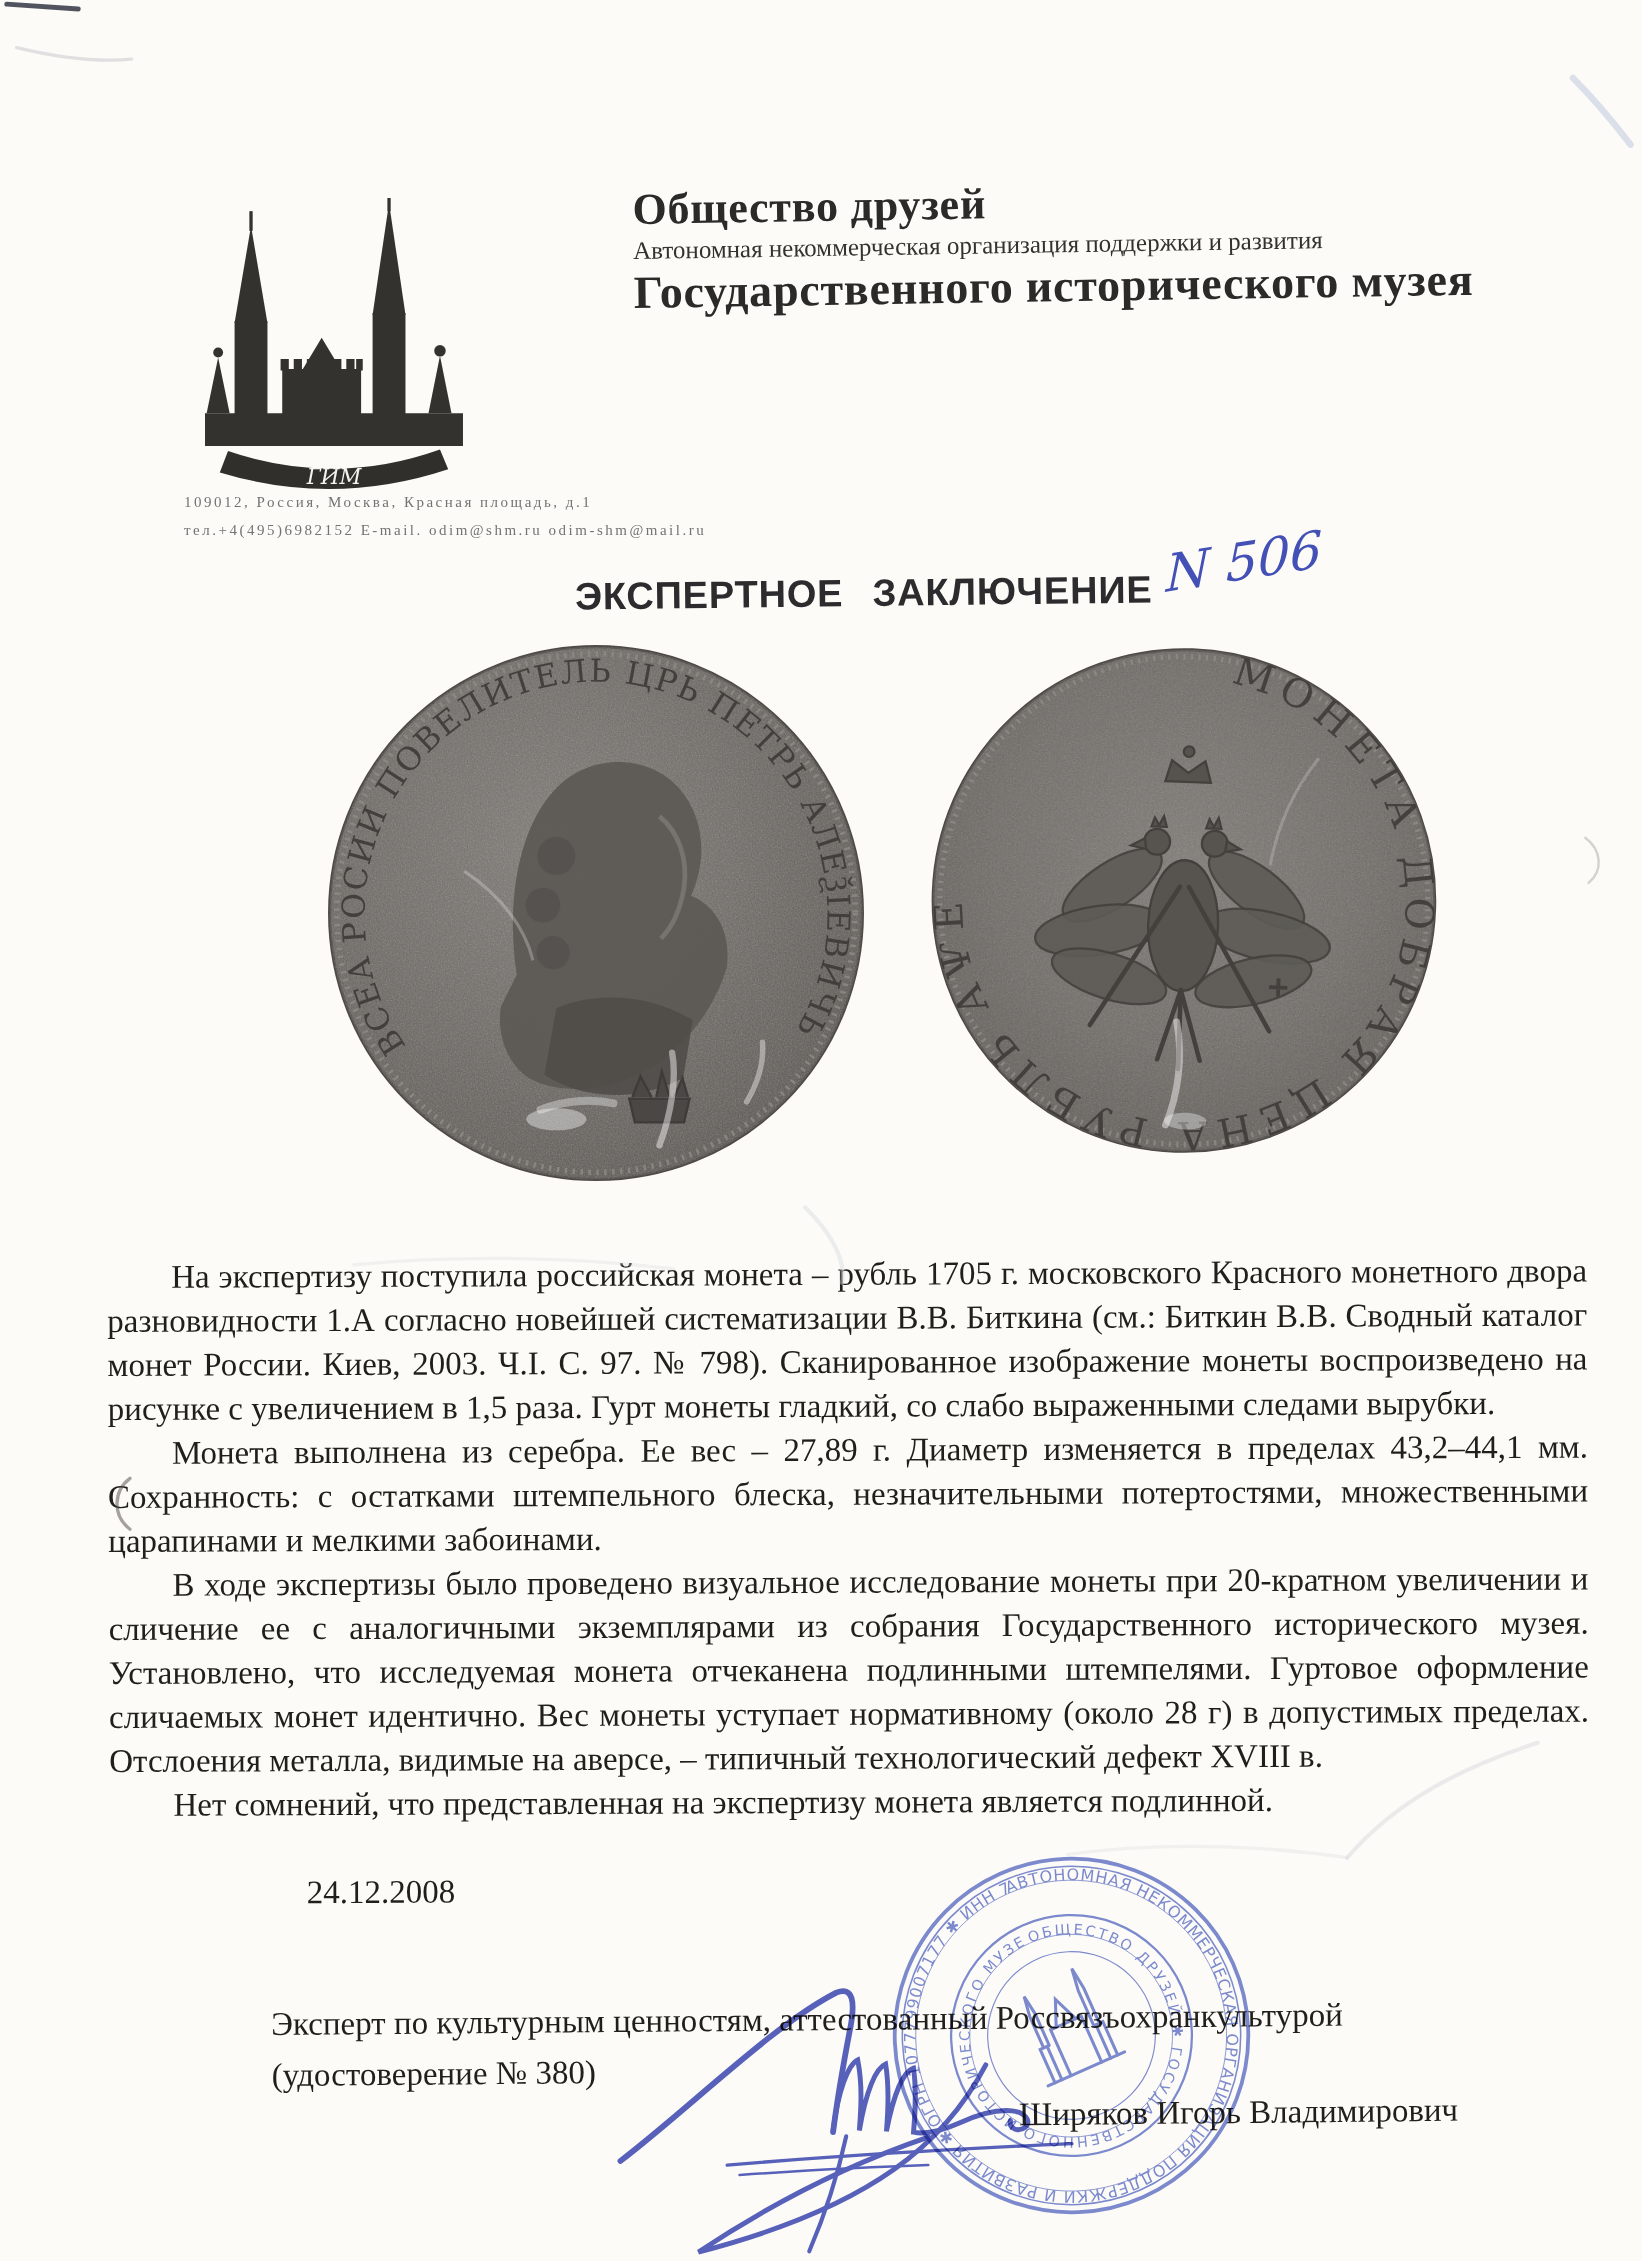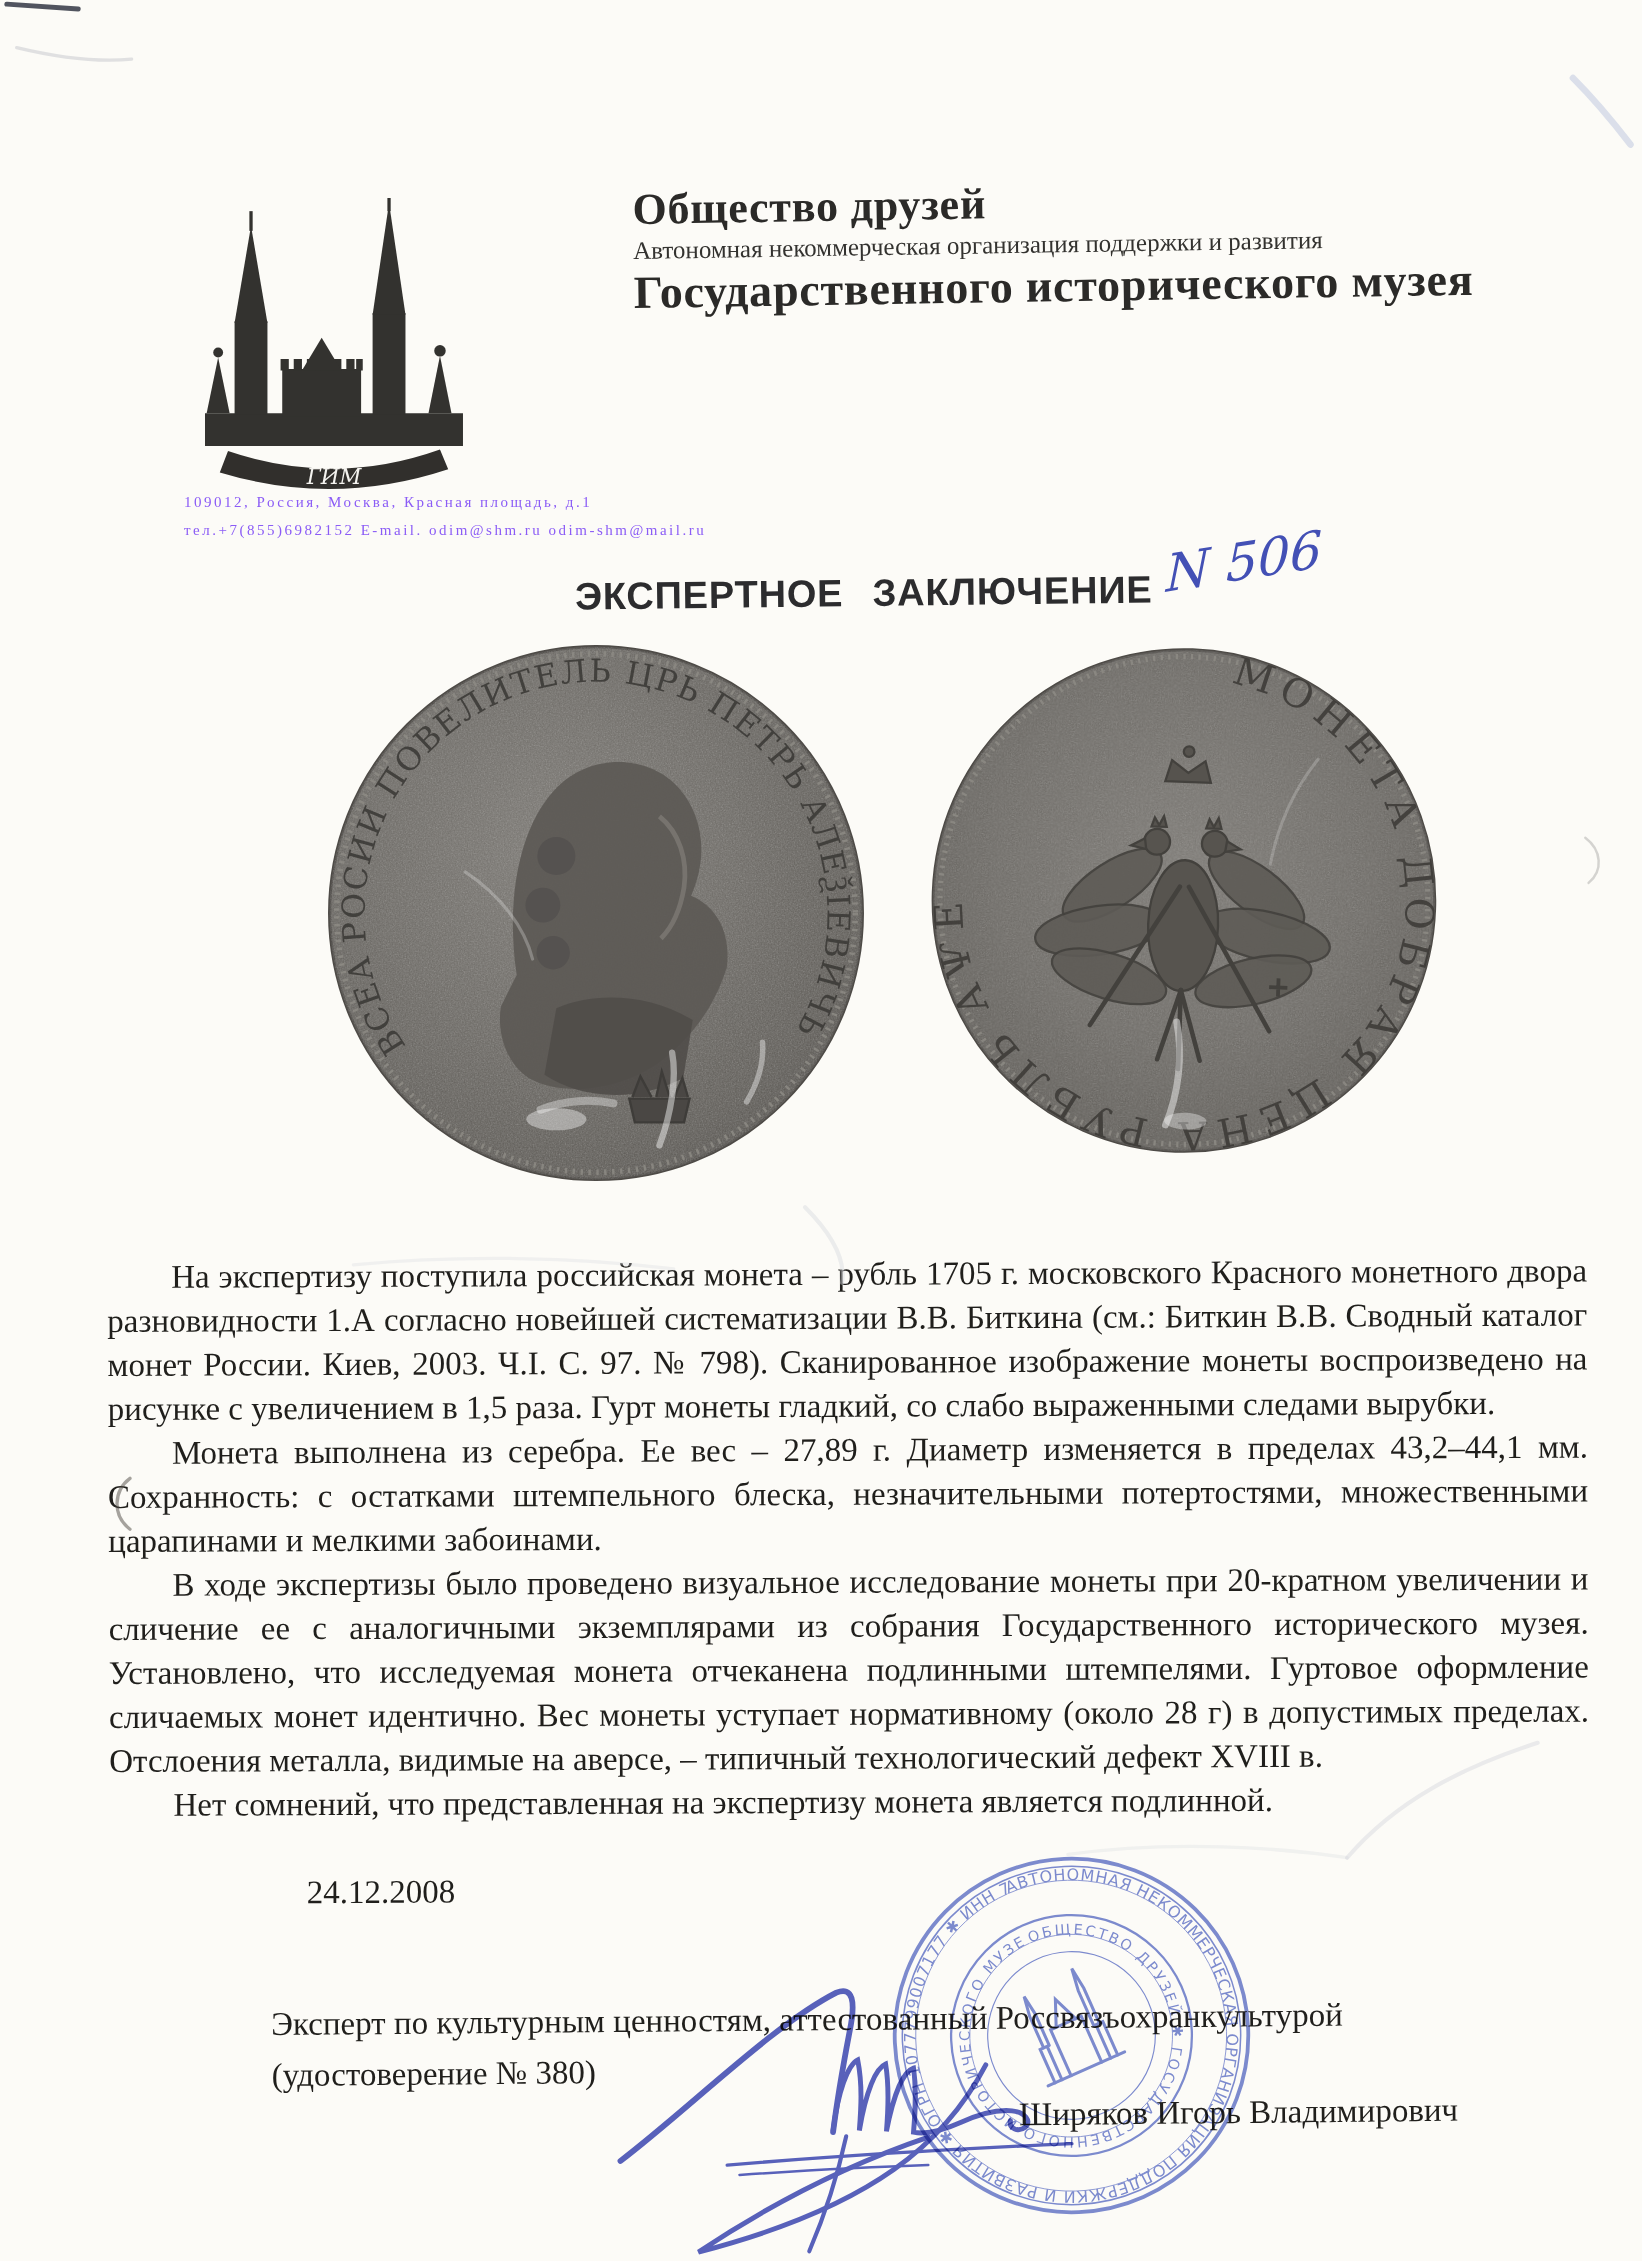--- a/index.html
+++ b/index.html
@@ -8,21 +8,21 @@
     background:#fcfbf7;overflow:hidden;
     font-family:"Liberation Serif","DejaVu Serif",serif;color:#22211e;
   }
   .abs{position:absolute;}
   
   .logo{left:182px;top:198px;width:304px;height:306px;z-index:2;}
   .hdr{left:632px;top:184px;width:994px;transform:rotate(-0.9deg);transform-origin:left top;z-index:2;}
   .hdr-line1{font-size:44px;font-weight:bold;letter-spacing:0.8px;color:#2b2a28;}
   .hdr-line2{font-size:25px;margin-top:1.6px;color:#33322f;}
   .hdr-line3{font-size:46px;font-weight:bold;letter-spacing:0.8px;margin-top:1.6px;color:#2b2a28;}
-  .addr{left:184px;width:624px;font-size:15px;letter-spacing:2.5px;color:#8b5cf6;z-index:2;}
+  .addr{left:184px;width:624px;font-size:15px;letter-spacing:2.5px;color:#737373;z-index:2;}
   .addr1{top:494px;}
   .addr2{top:522px;}
   
   .title{
     left:575px;top:572px;font-family:"Liberation Sans","DejaVu Sans",sans-serif;
     font-size:38px;font-weight:700;letter-spacing:0.8px;word-spacing:18px;color:#2c2c2e;
     transform:rotate(-0.7deg);z-index:2;
   }
   .docnum{
     left:1165px;top:532px;font-size:51px;font-style:italic;color:#4350b5;
@@ -81,21 +81,21 @@
       <text x="185" y="348" text-anchor="middle" font-size="26" font-style="italic" fill="#f4f3ef" font-family="DejaVu Serif, serif">ГИМ</text>
     </svg>
   </div>
 
   <div class="abs hdr">
     <div class="hdr-line1">Общество друзей</div>
     <div class="hdr-line2">Автономная некоммерческая организация поддержки и развития</div>
     <div class="hdr-line3">Государственного исторического музея</div>
   </div>
   <div class="abs addr addr1">109012, Россия, Москва, Красная площадь, д.1</div>
-  <div class="abs addr addr2">тел.+7(855)6982152 E-mail. odim@shm.ru odim-shm@mail.ru</div>
+  <div class="abs addr addr2">тел.+4(495)6982152 E-mail. odim@shm.ru odim-shm@mail.ru</div>
 
   <div class="abs title">ЭКСПЕРТНОЕ ЗАКЛЮЧЕНИЕ</div>
   <div class="abs docnum">N 506</div>
 
   <div class="abs coin coin-left">
     <svg viewBox="0 0 700 700">
       <defs>
         <radialGradient id="og1" cx="42%" cy="38%" r="75%">
           <stop offset="0%" stop-color="#7d7a75"></stop>
           <stop offset="45%" stop-color="#6e6b66"></stop>

